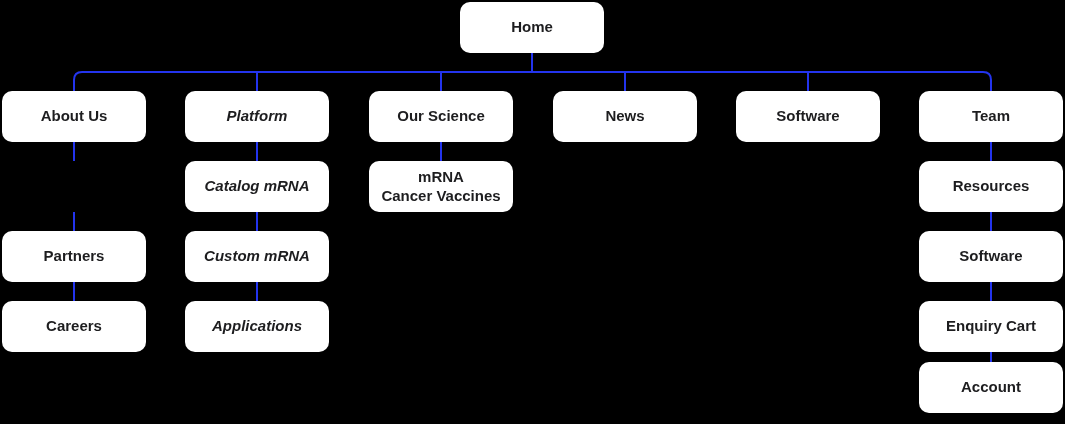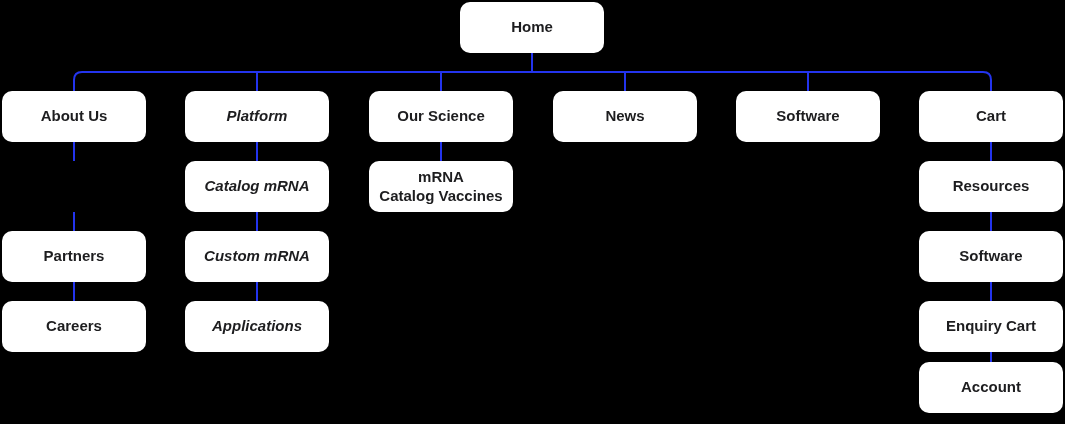--- a/index.html
+++ b/index.html
@@ -99,25 +99,25 @@
   <div class="node col0 row3">Careers</div>
   <div class="node col0 row2">Partners</div>
 
   <div class="node col1 row0">Platform</div>
   <div class="node col1 row1">Catalog mRNA</div>
   <div class="node col1 row2">Custom mRNA</div>
   <div class="node col1 row3">Applications</div>
 
   <div class="node col2 row0">Our Science</div>
   <div class="node col2 row1">mRNA
-Catalog Vaccines</div>
+Cancer Vaccines</div>
 
   <div class="node col3 row0">News</div>
 
   <div class="node col4 row0">Software</div>
 
-  <div class="node col5 row0">Cart</div>
+  <div class="node col5 row0">Team</div>
   <div class="node col5 row1">Resources</div>
   <div class="node col5 row2">Software</div>
   <div class="node col5 row3">Enquiry Cart</div>
   <div class="node col5 row4">Account</div>
 
 </div>
 
 </body></html>

